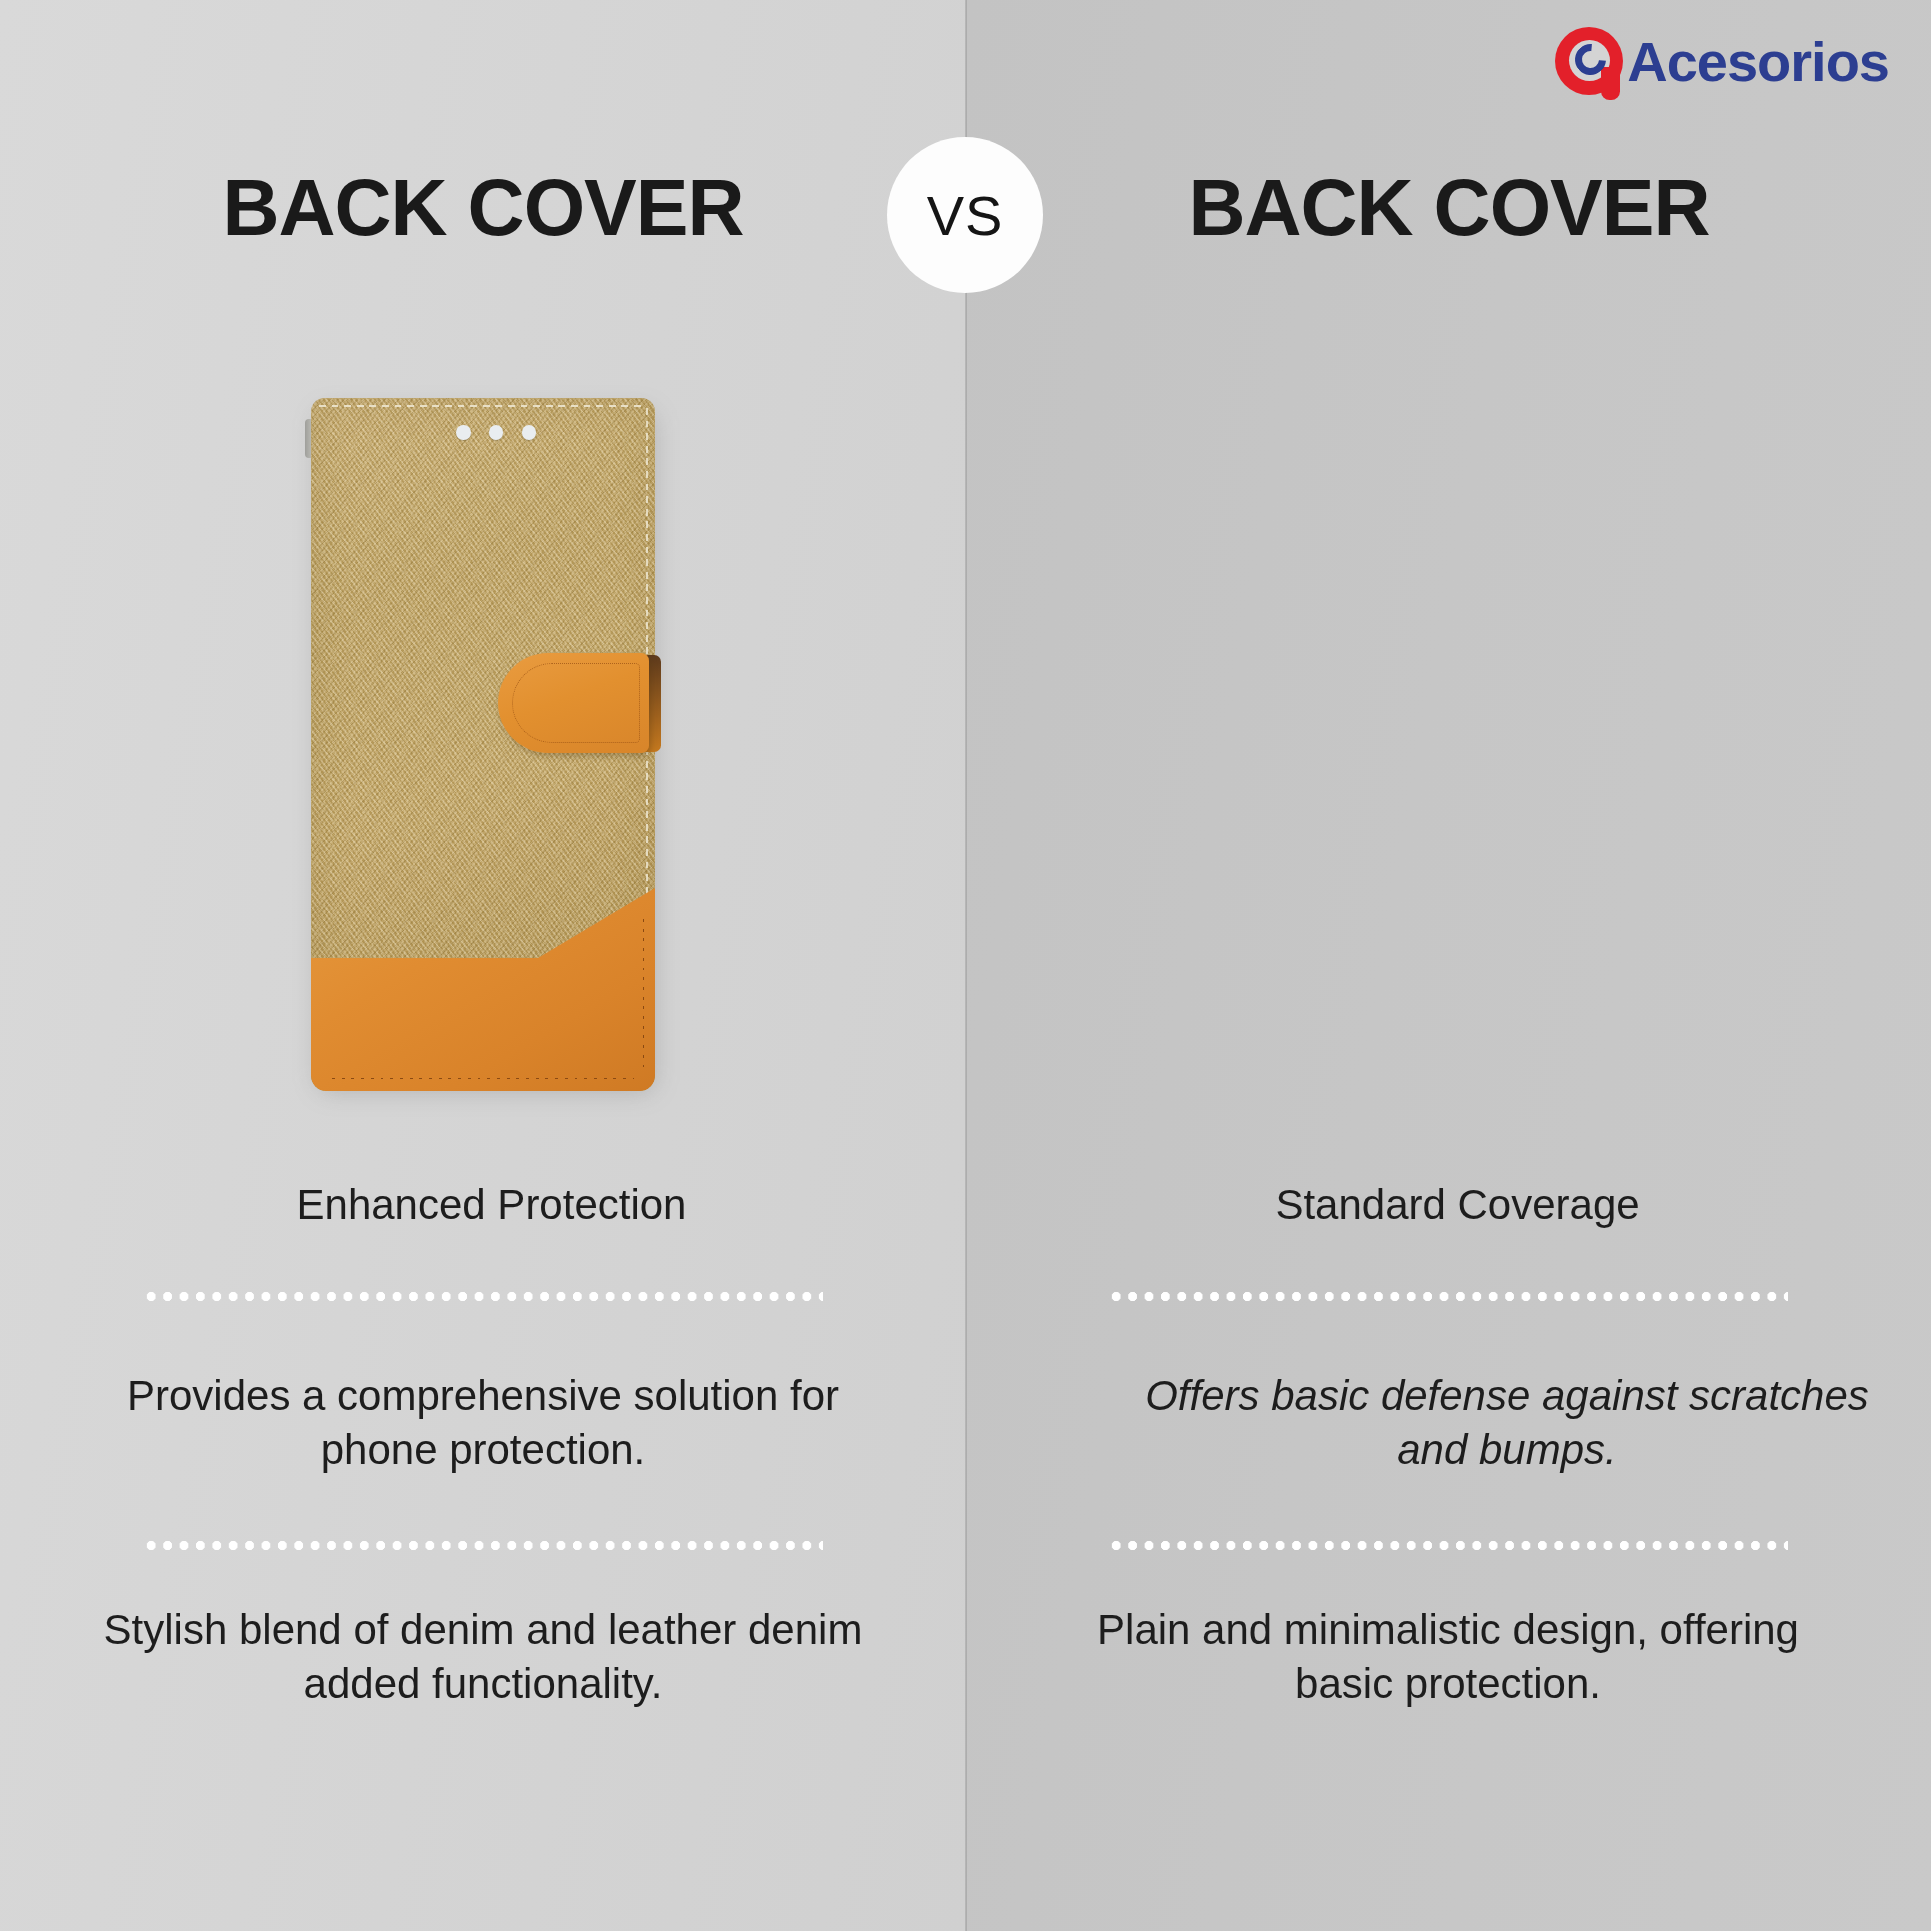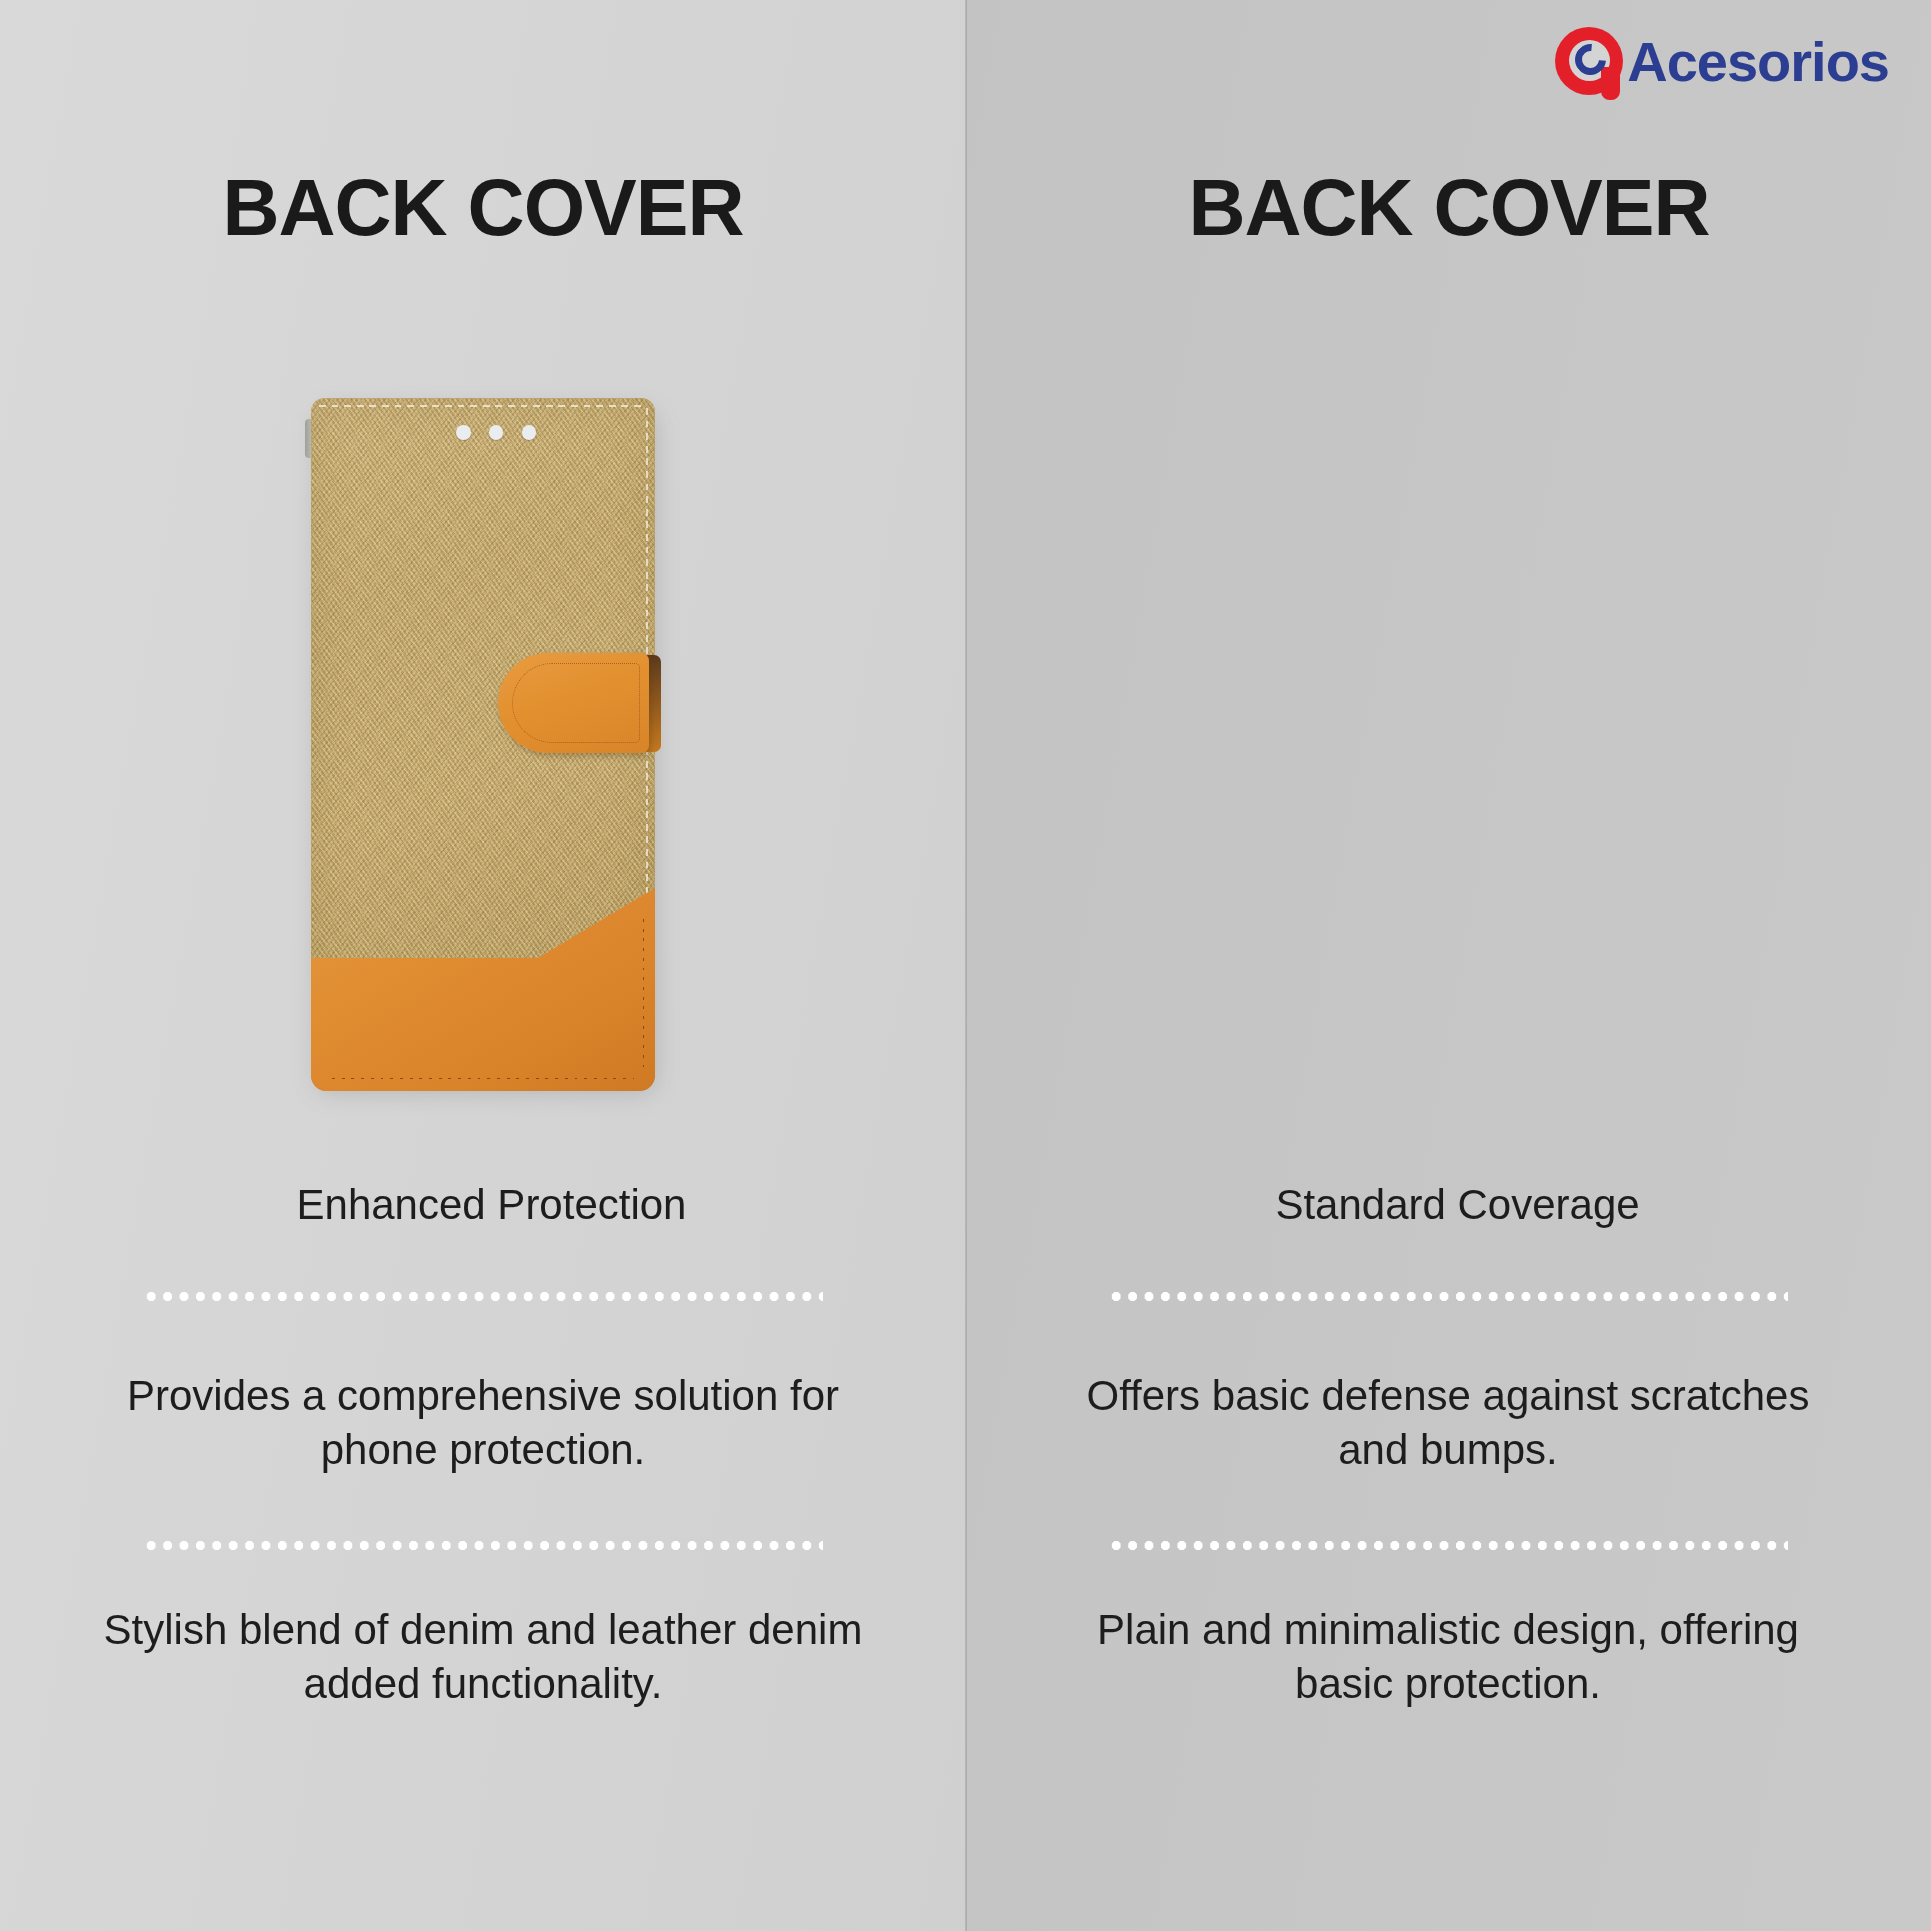--- a/index.html
+++ b/index.html
@@ -206,21 +206,21 @@
   .dot-rule.r1 { left:1108px; width:680px;  top:1292px; }
   .dot-rule.l2 { left:143px;  width:680px;  top:1541px; }
   .dot-rule.r2 { left:1108px; width:680px;  top:1541px; }
 
   .feature {
     position:absolute;
     font-size:42px; font-weight:400; color:#1d1d1d;
     text-align:center; line-height:1.28;
   }
   .feature.l-a { left:87px;   width:792px; top:1369px; }
-  .feature.r-a { left:1052px; width:792px; top:1369px; }
+  .feature.r-a { left:1111px; width:792px; top:1369px;font-style:italic; }
   .feature.l-b { left:87px;   width:792px; top:1603px; }
   .feature.r-b { left:1052px; width:792px; top:1603px; }
 </style>
 </head>
 <body>
 
 <div class="canvas">
 
   <div class="panel-bg left"></div>
   <div class="panel-bg right"></div>
@@ -230,20 +230,21 @@
     <span class="logo-mark">
       <span class="ring"></span>
       <span class="tail"></span>
       <span class="inner-c"></span>
     </span>
     <span class="logo-word">Acesorios</span>
   </div>
 
   <div class="heading left">BACK COVER</div>
   <div class="heading right">BACK COVER</div>
+  <div class="vs-badge">VS</div>
 
   <div class="stage left">
     <div class="flip">
       <div class="flip-shadow"></div>
       <div class="flip-hinge"></div>
       <div class="flip-body">
         <div class="flip-weave"></div>
         <div class="flip-stitch-top"></div>
         <div class="flip-stitch-right"></div>
         <div class="flip-dots">

